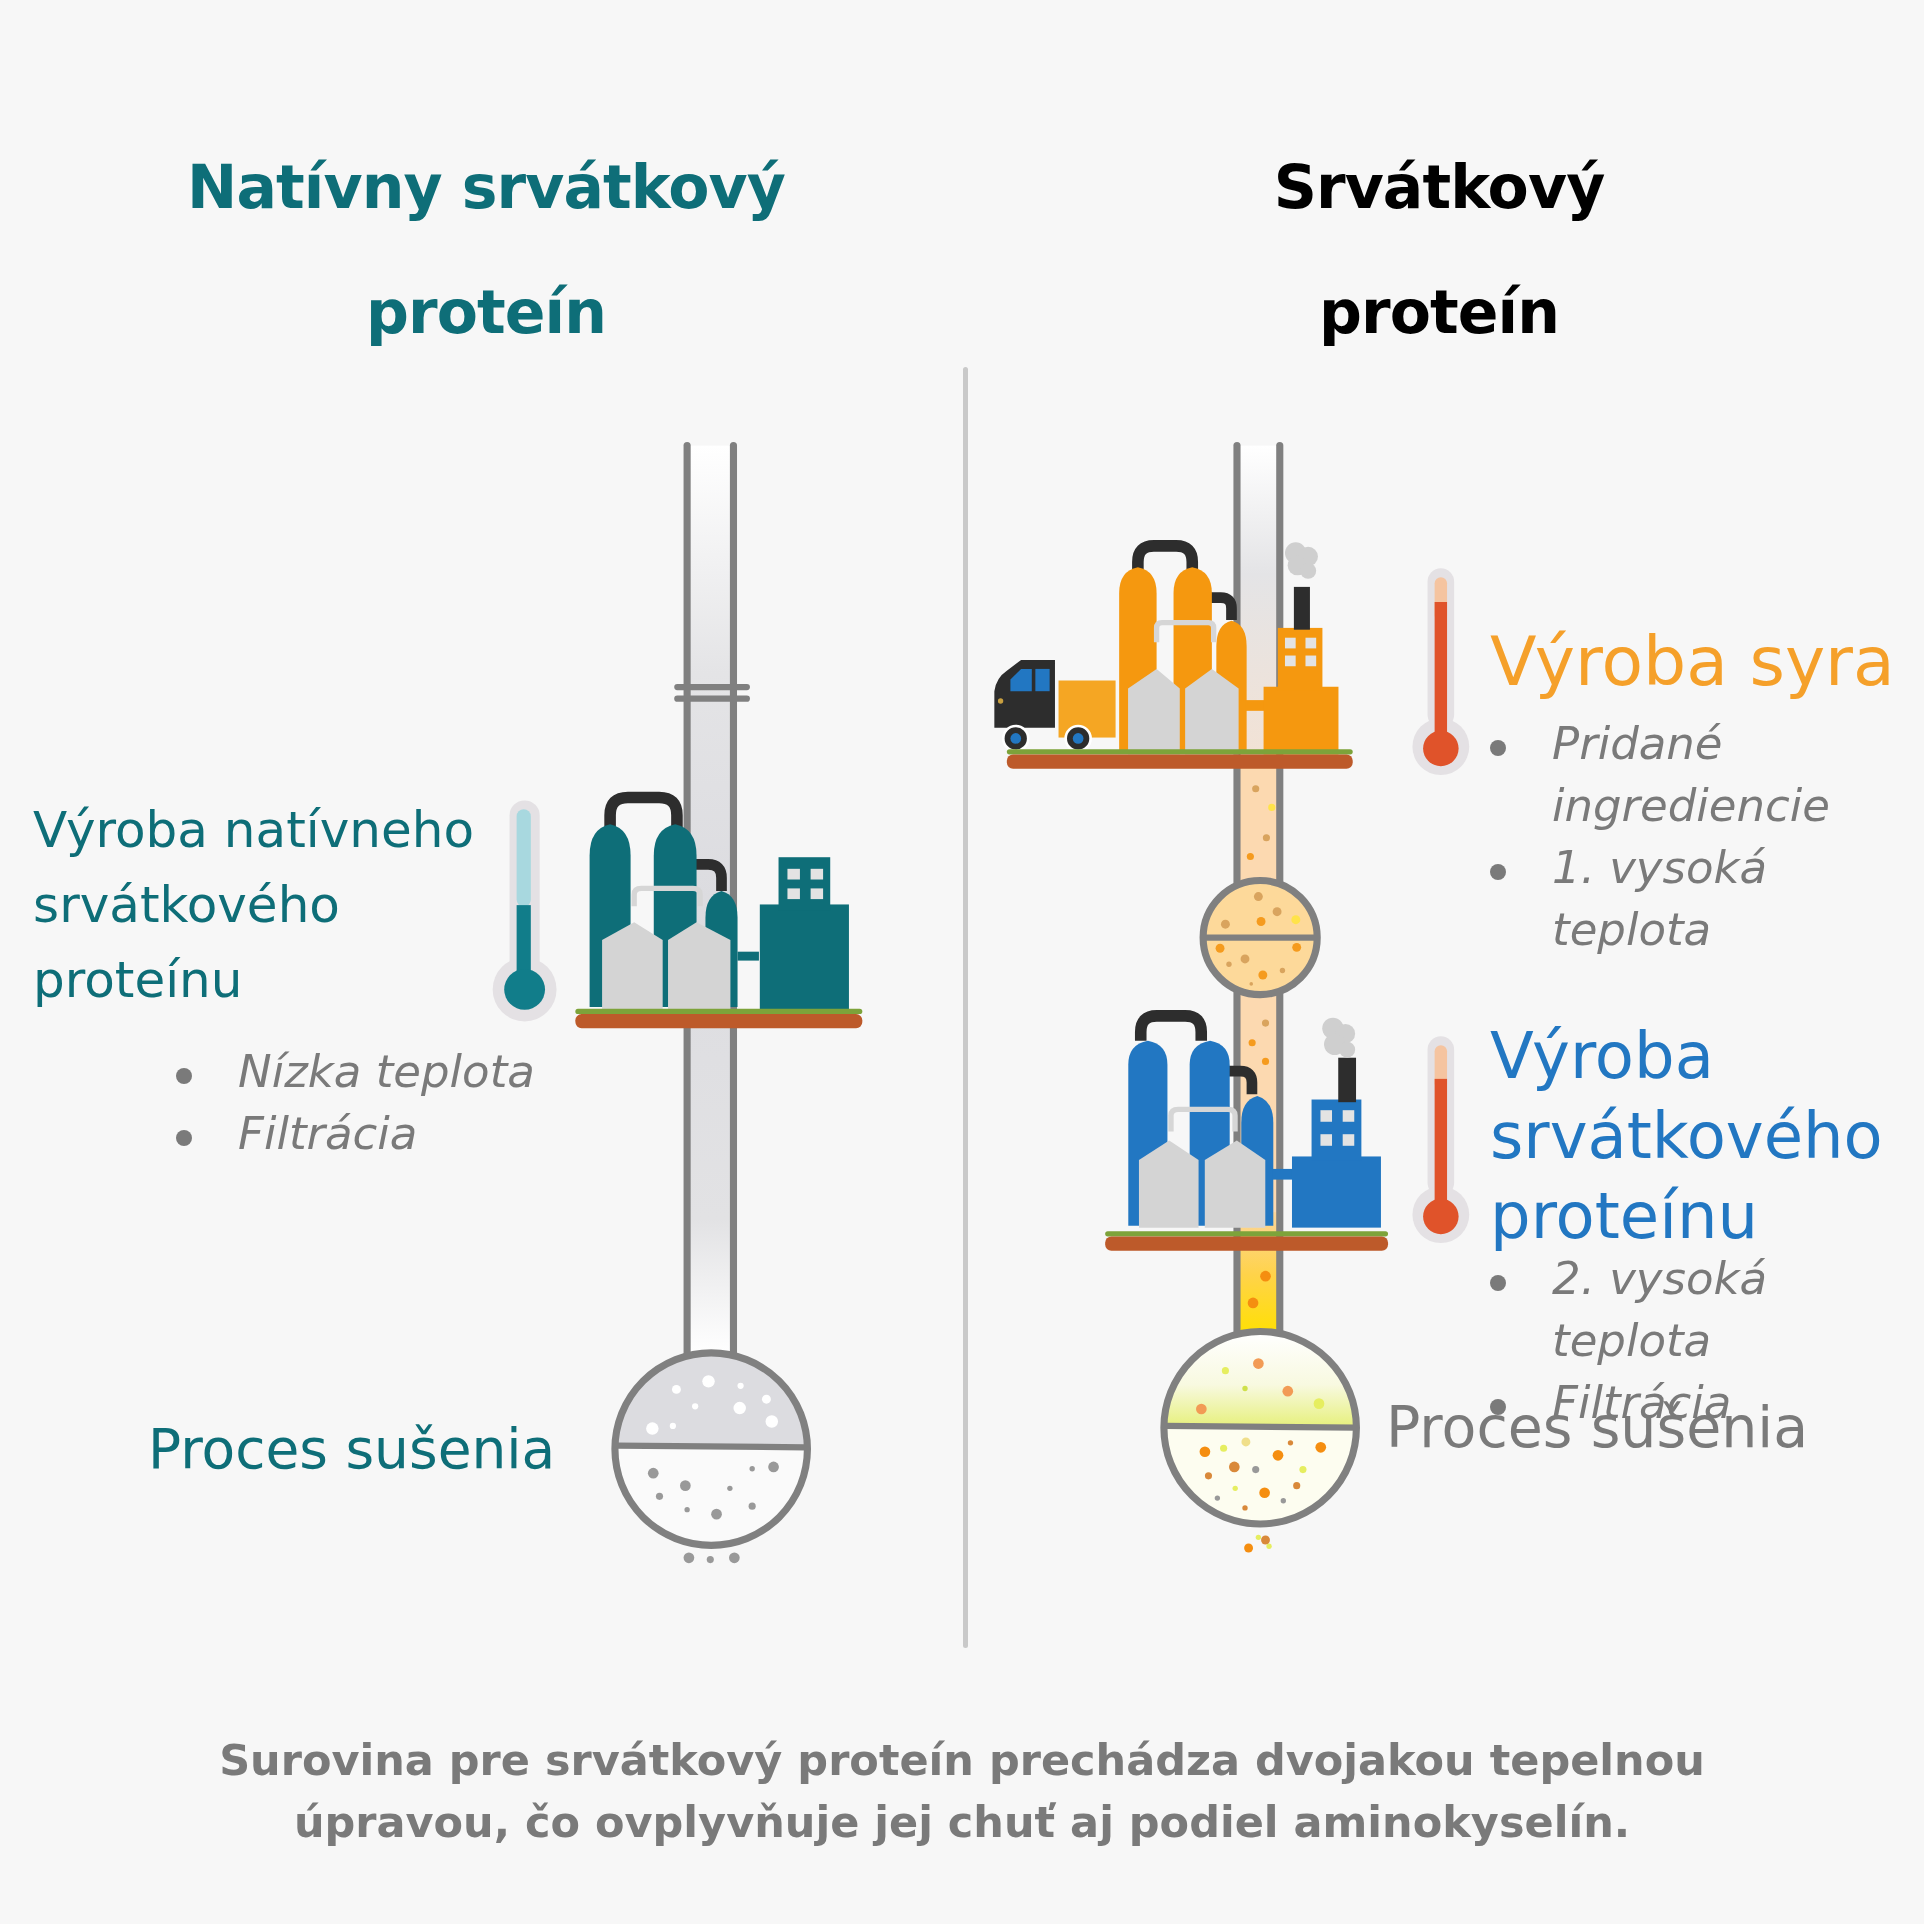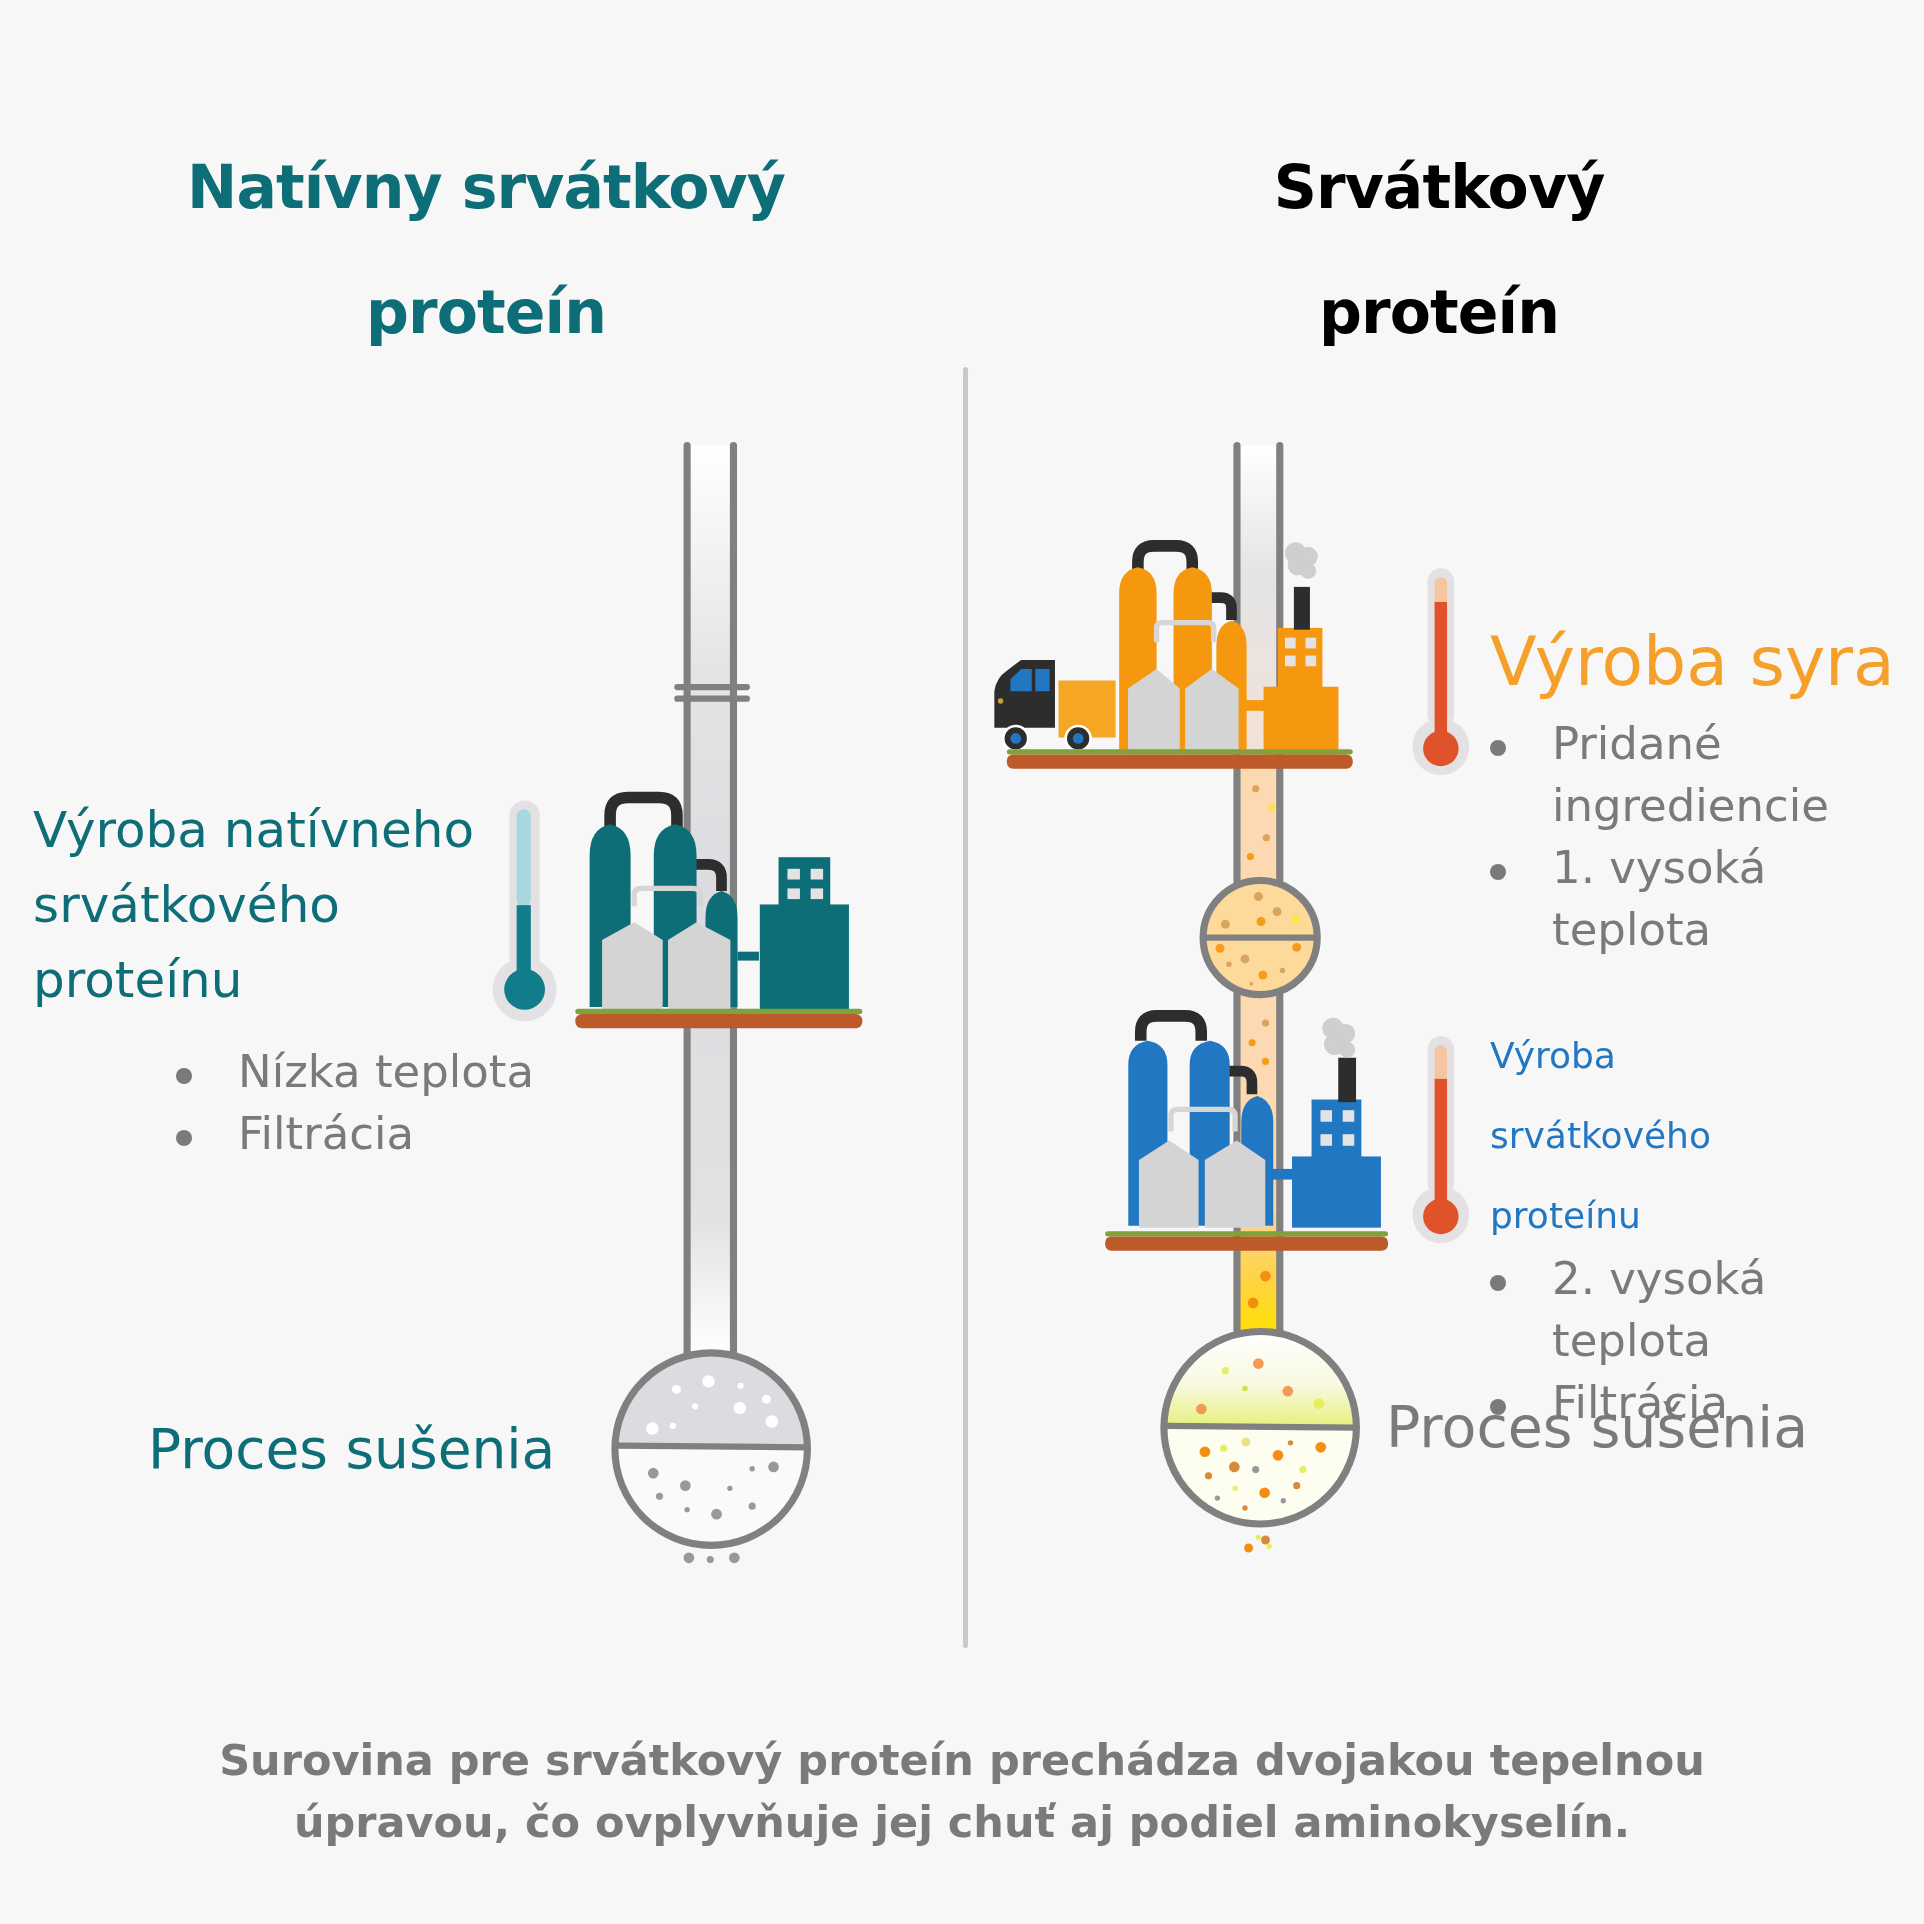--- a/index.html
+++ b/index.html
@@ -10,21 +10,21 @@
   }
   .abs { position: absolute; }
   .title {
     font-weight: bold; font-size: 60px; line-height: 125px;
     text-align: center; letter-spacing: -0.9px;
   }
   .title-left { left: 27px; width: 918px; top: 125px; color: #0e6e78; }
   .title-right { left: 980px; width: 918px; top: 125px; color: #000000; }
   .divider { left: 963px; top: 367px; width: 4.5px; height: 1281px; background: #c9c9c9; border-radius: 2.7px; }
   .stage-title { font-size: 50px; line-height: 75px; }
-  .bullets { list-style: none; margin: 0; padding: 0; font-size: 45px; color: #7a7a7a; line-height: 62px; }
+  .bullets { list-style: none; margin: 0; padding: 0; font-size: 45px; color: #7a7a7a; line-height: 62px; font-style: italic; }
   .bullets li { position: relative; padding-left: 62px; }
   .bullets li::before {
     content: ""; position: absolute; left: 0; top: 27px;
     width: 16px; height: 16px; border-radius: 50%; background: #7a7a7a;
   }
   .footer {
     left: 160px; width: 1604px; top: 1729px; text-align: center;
     font-size: 43px; line-height: 62px; color: #7a7a7a; font-weight: bold;
   }
   svg { position: absolute; overflow: visible; }
@@ -325,21 +325,21 @@
 
 <div class="abs stage-title" style="left:1490px;top:624px;font-size:68px;color:#f5a02a">Výroba syra</div>
 <ul class="abs bullets" style="left:1490px;top:713px">
   <li>
     <div>Pridané</div>
     <div>ingrediencie</div>
   </li>
   <li>1. vysoká teplota</li>
 </ul>
 
-<div class="abs stage-title" style="left:1490px;top:1016px;font-size:36px;line-height:80px;color:#2277c2">
+<div class="abs stage-title" style="left:1490px;top:1016px;font-size:64px;line-height:80px;color:#2277c2">
   <div>Výroba</div>
   <div>srvátkového</div>
   <div>proteínu</div>
 </div>
 <ul class="abs bullets" style="left:1490px;top:1248px">
   <li>2. vysoká teplota</li>
   <li>Filtrácia</li>
 </ul>
 
 <div class="abs stage-title" style="left:1386px;top:1390px;font-size:57px;color:#7a7a7a">Proces sušenia</div>

